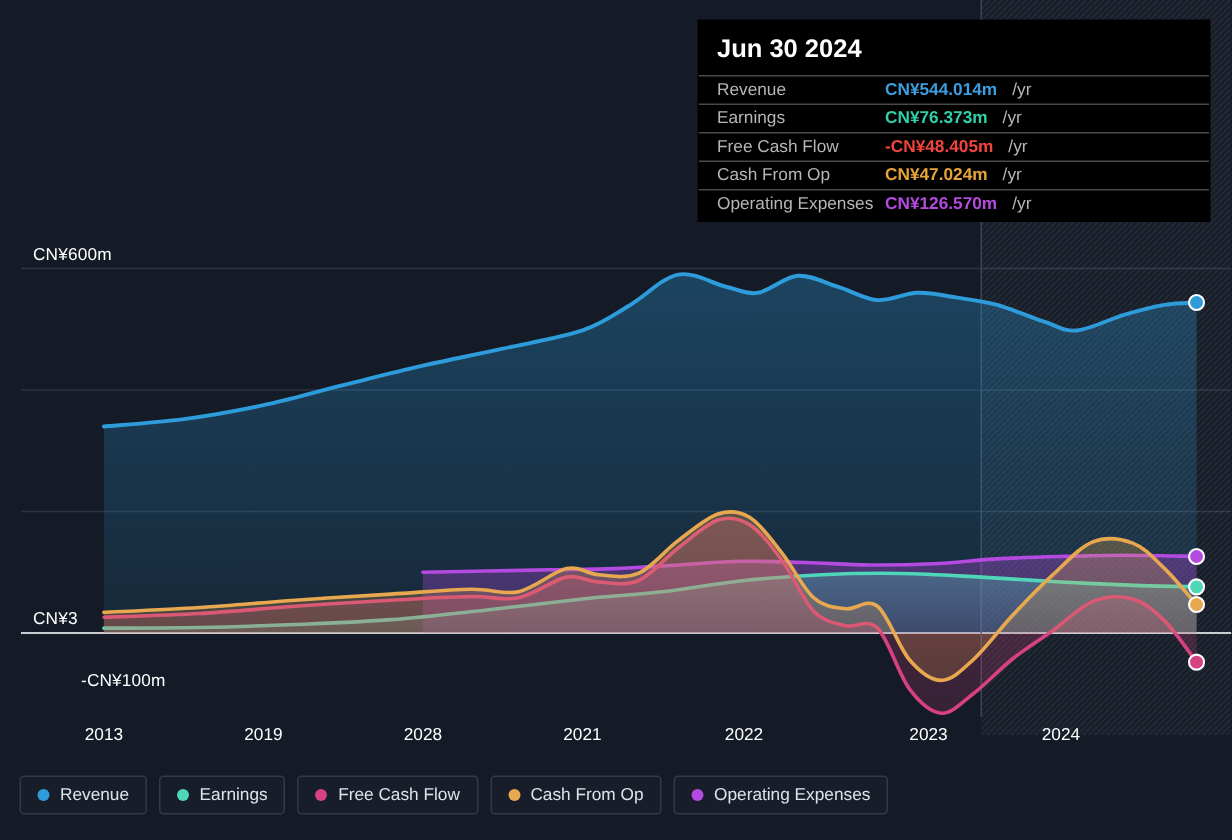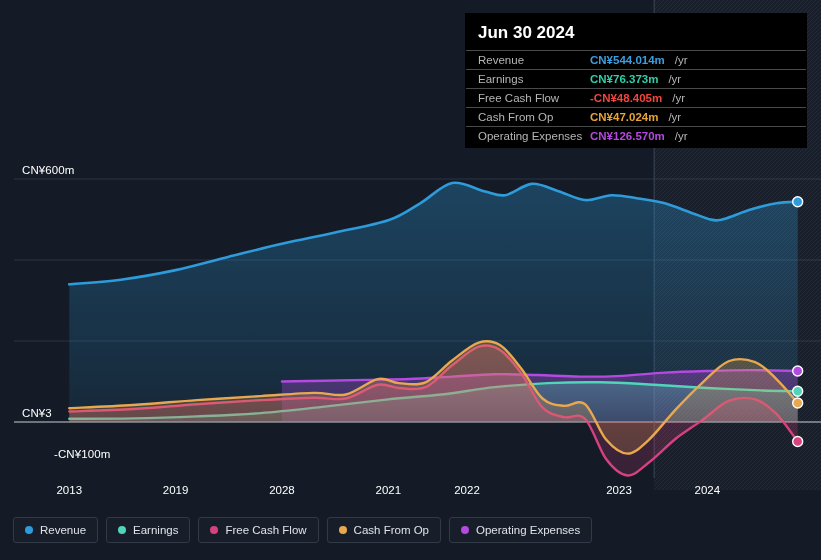--- a/index.html
+++ b/index.html
@@ -145,21 +145,21 @@
   <div id="ylabels">
       <div class="y-label" style="left: 22px; top: 164px;">CN¥600m</div>
       <div class="y-label" style="left: 22px; top: 407px;">CN¥3</div>
       <div class="y-label" style="left: 22px; top: 447.5px; margin-left: 32px;">-CN¥100m</div>
     </div>
   <div id="xlabels">
       <div class="x-label" style="left: 69.2676px;">2013</div>
       <div class="x-label" style="left: 175.606px;">2019</div>
       <div class="x-label" style="left: 281.944px;">2028</div>
       <div class="x-label" style="left: 388.282px;">2021</div>
-      <div class="x-label" style="left: 467px;">2022</div>
+      <div class="x-label" style="left: 496px;">2022</div>
       <div class="x-label" style="left: 619px;">2023</div>
       <div class="x-label" style="left: 707.296px;">2024</div>
     </div>
 
   <div class="tooltip">
     <div class="tt-title">Jun 30 2024</div>
     <div id="tt-rows">
         <div class="tt-row">
           <span class="tt-label">Revenue</span>
           <span class="tt-val" style="color: rgb(60, 158, 224);">CN¥544.014m</span>

